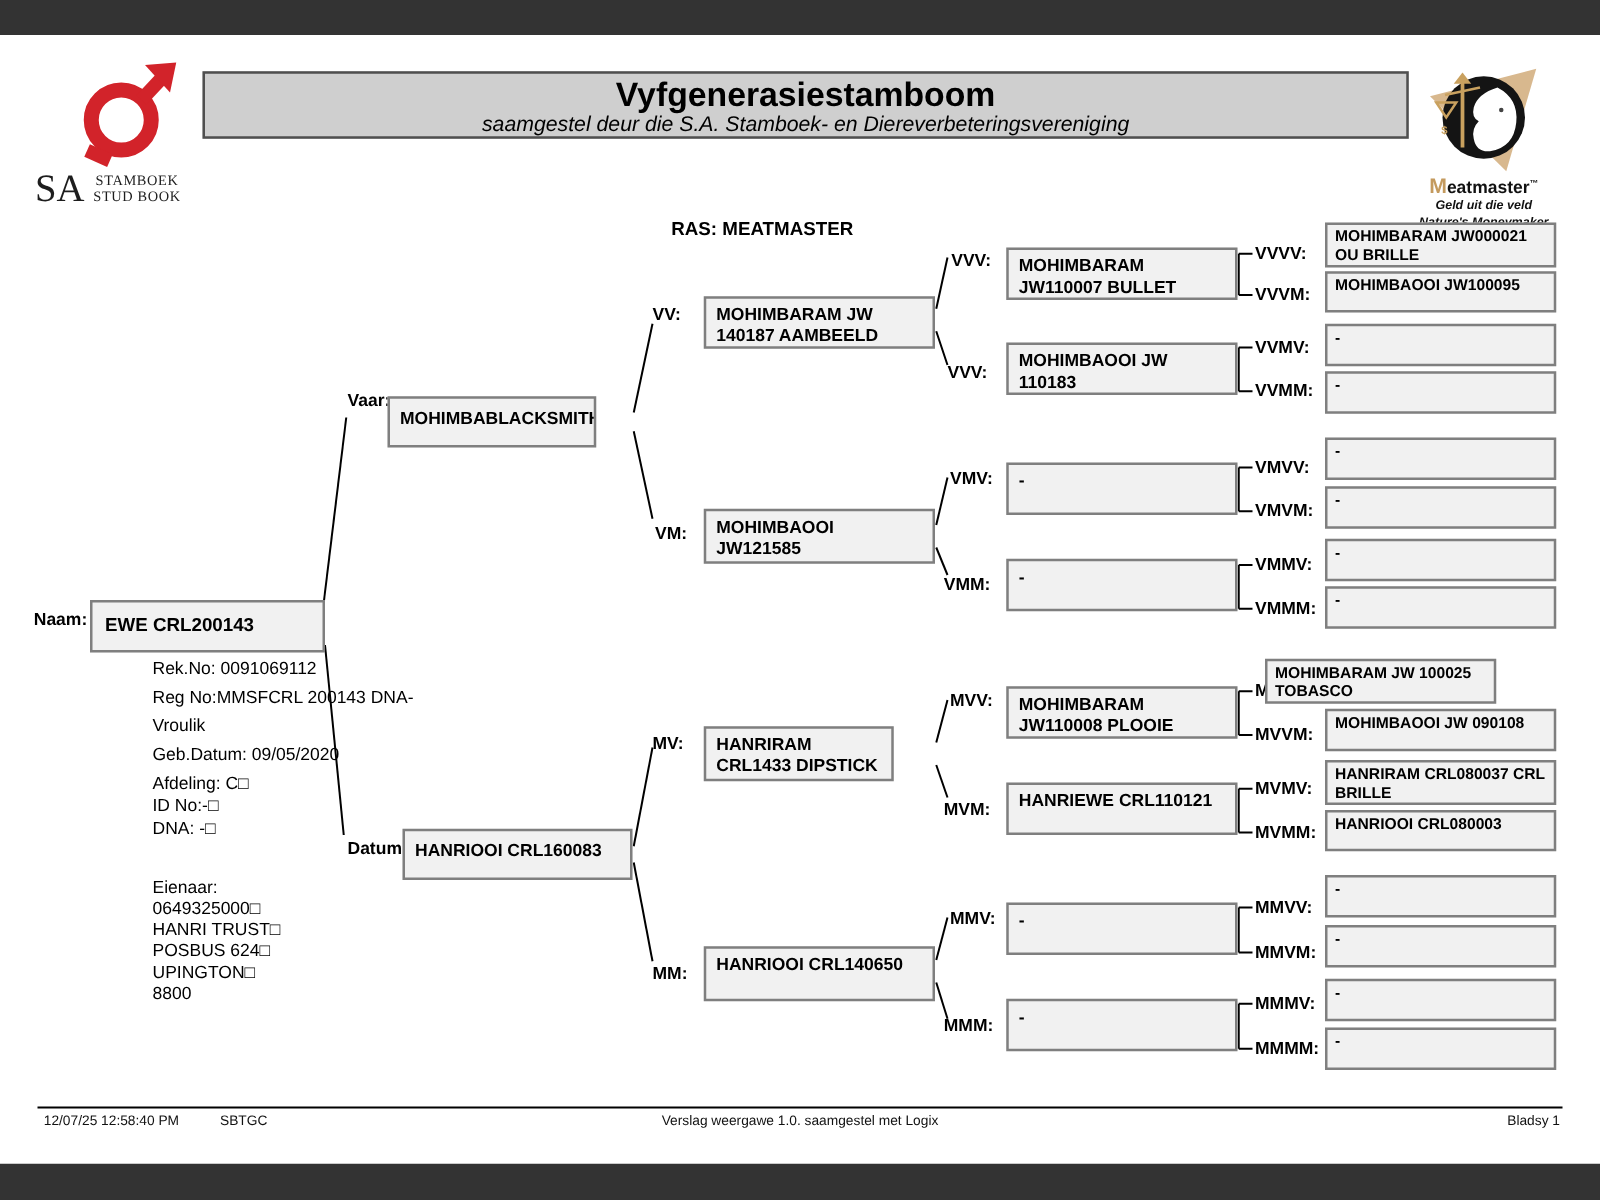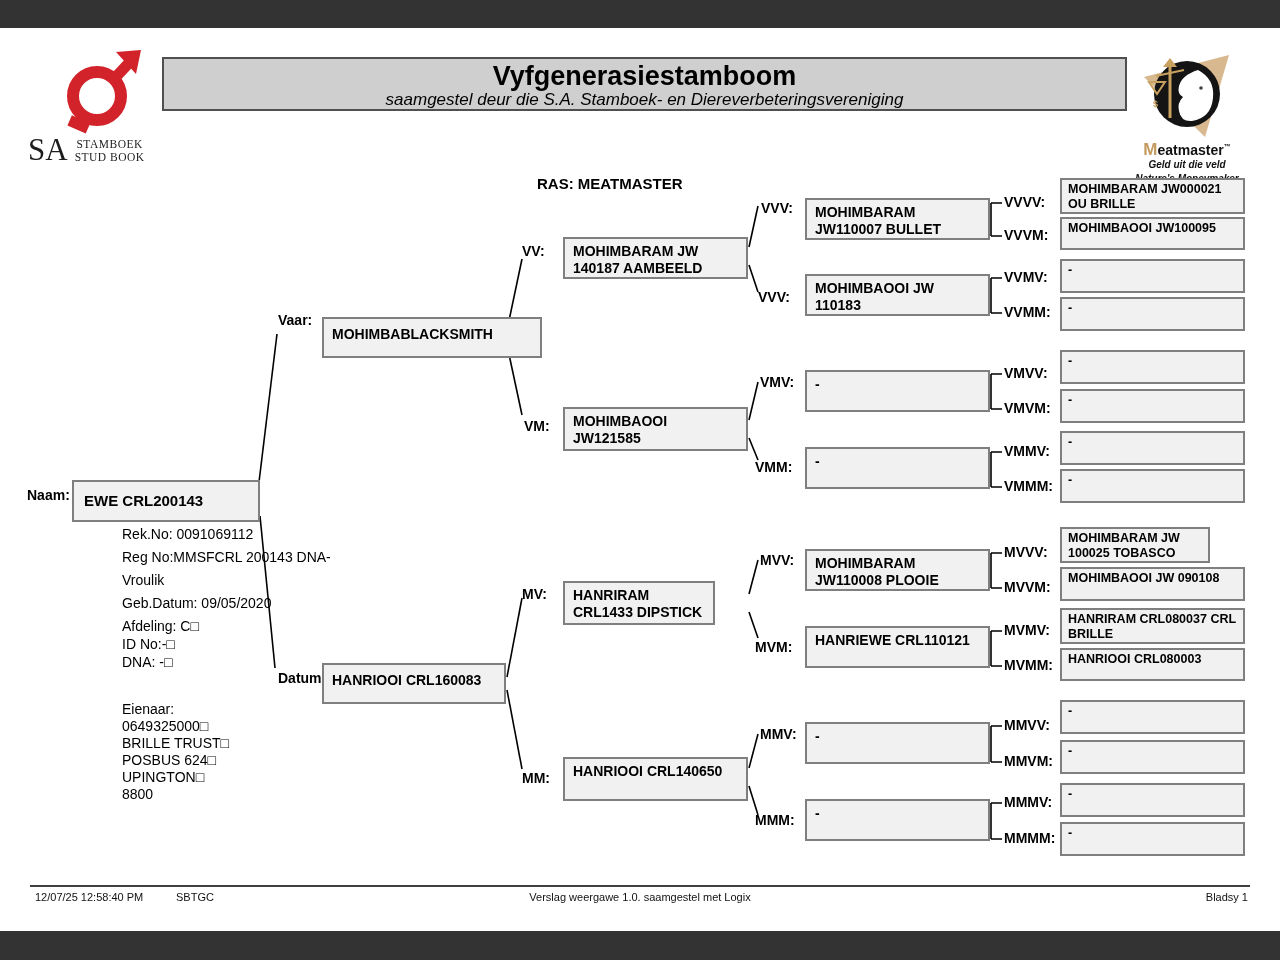--- a/index.html
+++ b/index.html
@@ -125,28 +125,28 @@
     <div class="dl">Vroulik</div>
     <div class="dl">Geb.Datum: 09/05/2020</div>
     <div class="dl t">Afdeling: C□</div>
     <div class="dl t">ID No:-□</div>
     <div class="dl t">DNA: -□</div>
   </div>
 
   <div class="info" style="left:75px;top:701px">
     <div class="ol">Eienaar:</div>
     <div class="ol">0649325000□</div>
-    <div class="ol">BRILLE TRUST□</div>
+    <div class="ol">HANRI TRUST□</div>
     <div class="ol">POSBUS 624□</div>
     <div class="ol">UPINGTON□</div>
     <div class="ol">8800</div>
   </div>
 
   <div class="lbl" style="left:278px;top:312px">Vaar:</div>
-  <div class="node" style="left:322px;top:317px;width:220px;height:41px;padding-top:7px">MOHIMBABLACKSMITH</div>
+  <div class="node" style="left:310px;top:317px;width:167px;height:41px;padding-top:7px">MOHIMBABLACKSMITH</div>
   <div class="lbl" style="left:278px;top:670px">Datum:</div>
   <div class="node" style="left:322px;top:663px;width:184px;height:41px;padding-top:7px">HANRIOOI CRL160083</div>
 
   <div class="lbl" style="left:522px;top:243px">VV:</div>
   <div class="node" style="left:563px;top:237px;width:185px;height:42px">MOHIMBARAM JW 140187 AAMBEELD</div>
   <div class="lbl" style="left:524px;top:418px">VM:</div>
   <div class="node" style="left:563px;top:407px;width:185px;height:44px">MOHIMBAOOI JW121585</div>
   <div class="lbl" style="left:522px;top:586px">MV:</div>
   <div class="node" style="left:563px;top:581px;width:152px;height:44px">HANRIRAM CRL1433 DIPSTICK</div>
   <div class="lbl" style="left:522px;top:770px">MM:</div>
@@ -187,21 +187,21 @@
   <div class="lbl" style="left:1004px;top:830px">MMMM:</div>
 
   <div class="node g5" style="left:1060px;top:178px;width:185px;height:36px">MOHIMBARAM JW000021 OU BRILLE</div>
   <div class="node g5" style="left:1060px;top:217px;width:185px;height:33px">MOHIMBAOOI JW100095</div>
   <div class="node g5" style="left:1060px;top:259px;width:185px;height:34px">-</div>
   <div class="node g5" style="left:1060px;top:297px;width:185px;height:34px">-</div>
   <div class="node g5" style="left:1060px;top:350px;width:185px;height:34px">-</div>
   <div class="node g5" style="left:1060px;top:389px;width:185px;height:34px">-</div>
   <div class="node g5" style="left:1060px;top:431px;width:185px;height:34px">-</div>
   <div class="node g5" style="left:1060px;top:469px;width:185px;height:34px">-</div>
-  <div class="node g5" style="left:1060px;top:527px;width:150px;height:36px">MOHIMBARAM JW 100025 TOBASCO</div>
+  <div class="node g5" style="left:1012px;top:527px;width:185px;height:36px">MOHIMBARAM JW 100025 TOBASCO</div>
   <div class="node g5" style="left:1060px;top:567px;width:185px;height:34px">MOHIMBAOOI JW 090108</div>
   <div class="node g5" style="left:1060px;top:608px;width:185px;height:36px">HANRIRAM CRL080037 CRL BRILLE</div>
   <div class="node g5" style="left:1060px;top:648px;width:185px;height:33px">HANRIOOI CRL080003</div>
   <div class="node g5" style="left:1060px;top:700px;width:185px;height:34px">-</div>
   <div class="node g5" style="left:1060px;top:740px;width:185px;height:34px">-</div>
   <div class="node g5" style="left:1060px;top:783px;width:185px;height:34px">-</div>
   <div class="node g5" style="left:1060px;top:822px;width:185px;height:34px">-</div>
 
   <div class="foot" style="left:35px">12/07/25 12:58:40 PM</div>
   <div class="foot" style="left:176px">SBTGC</div>

